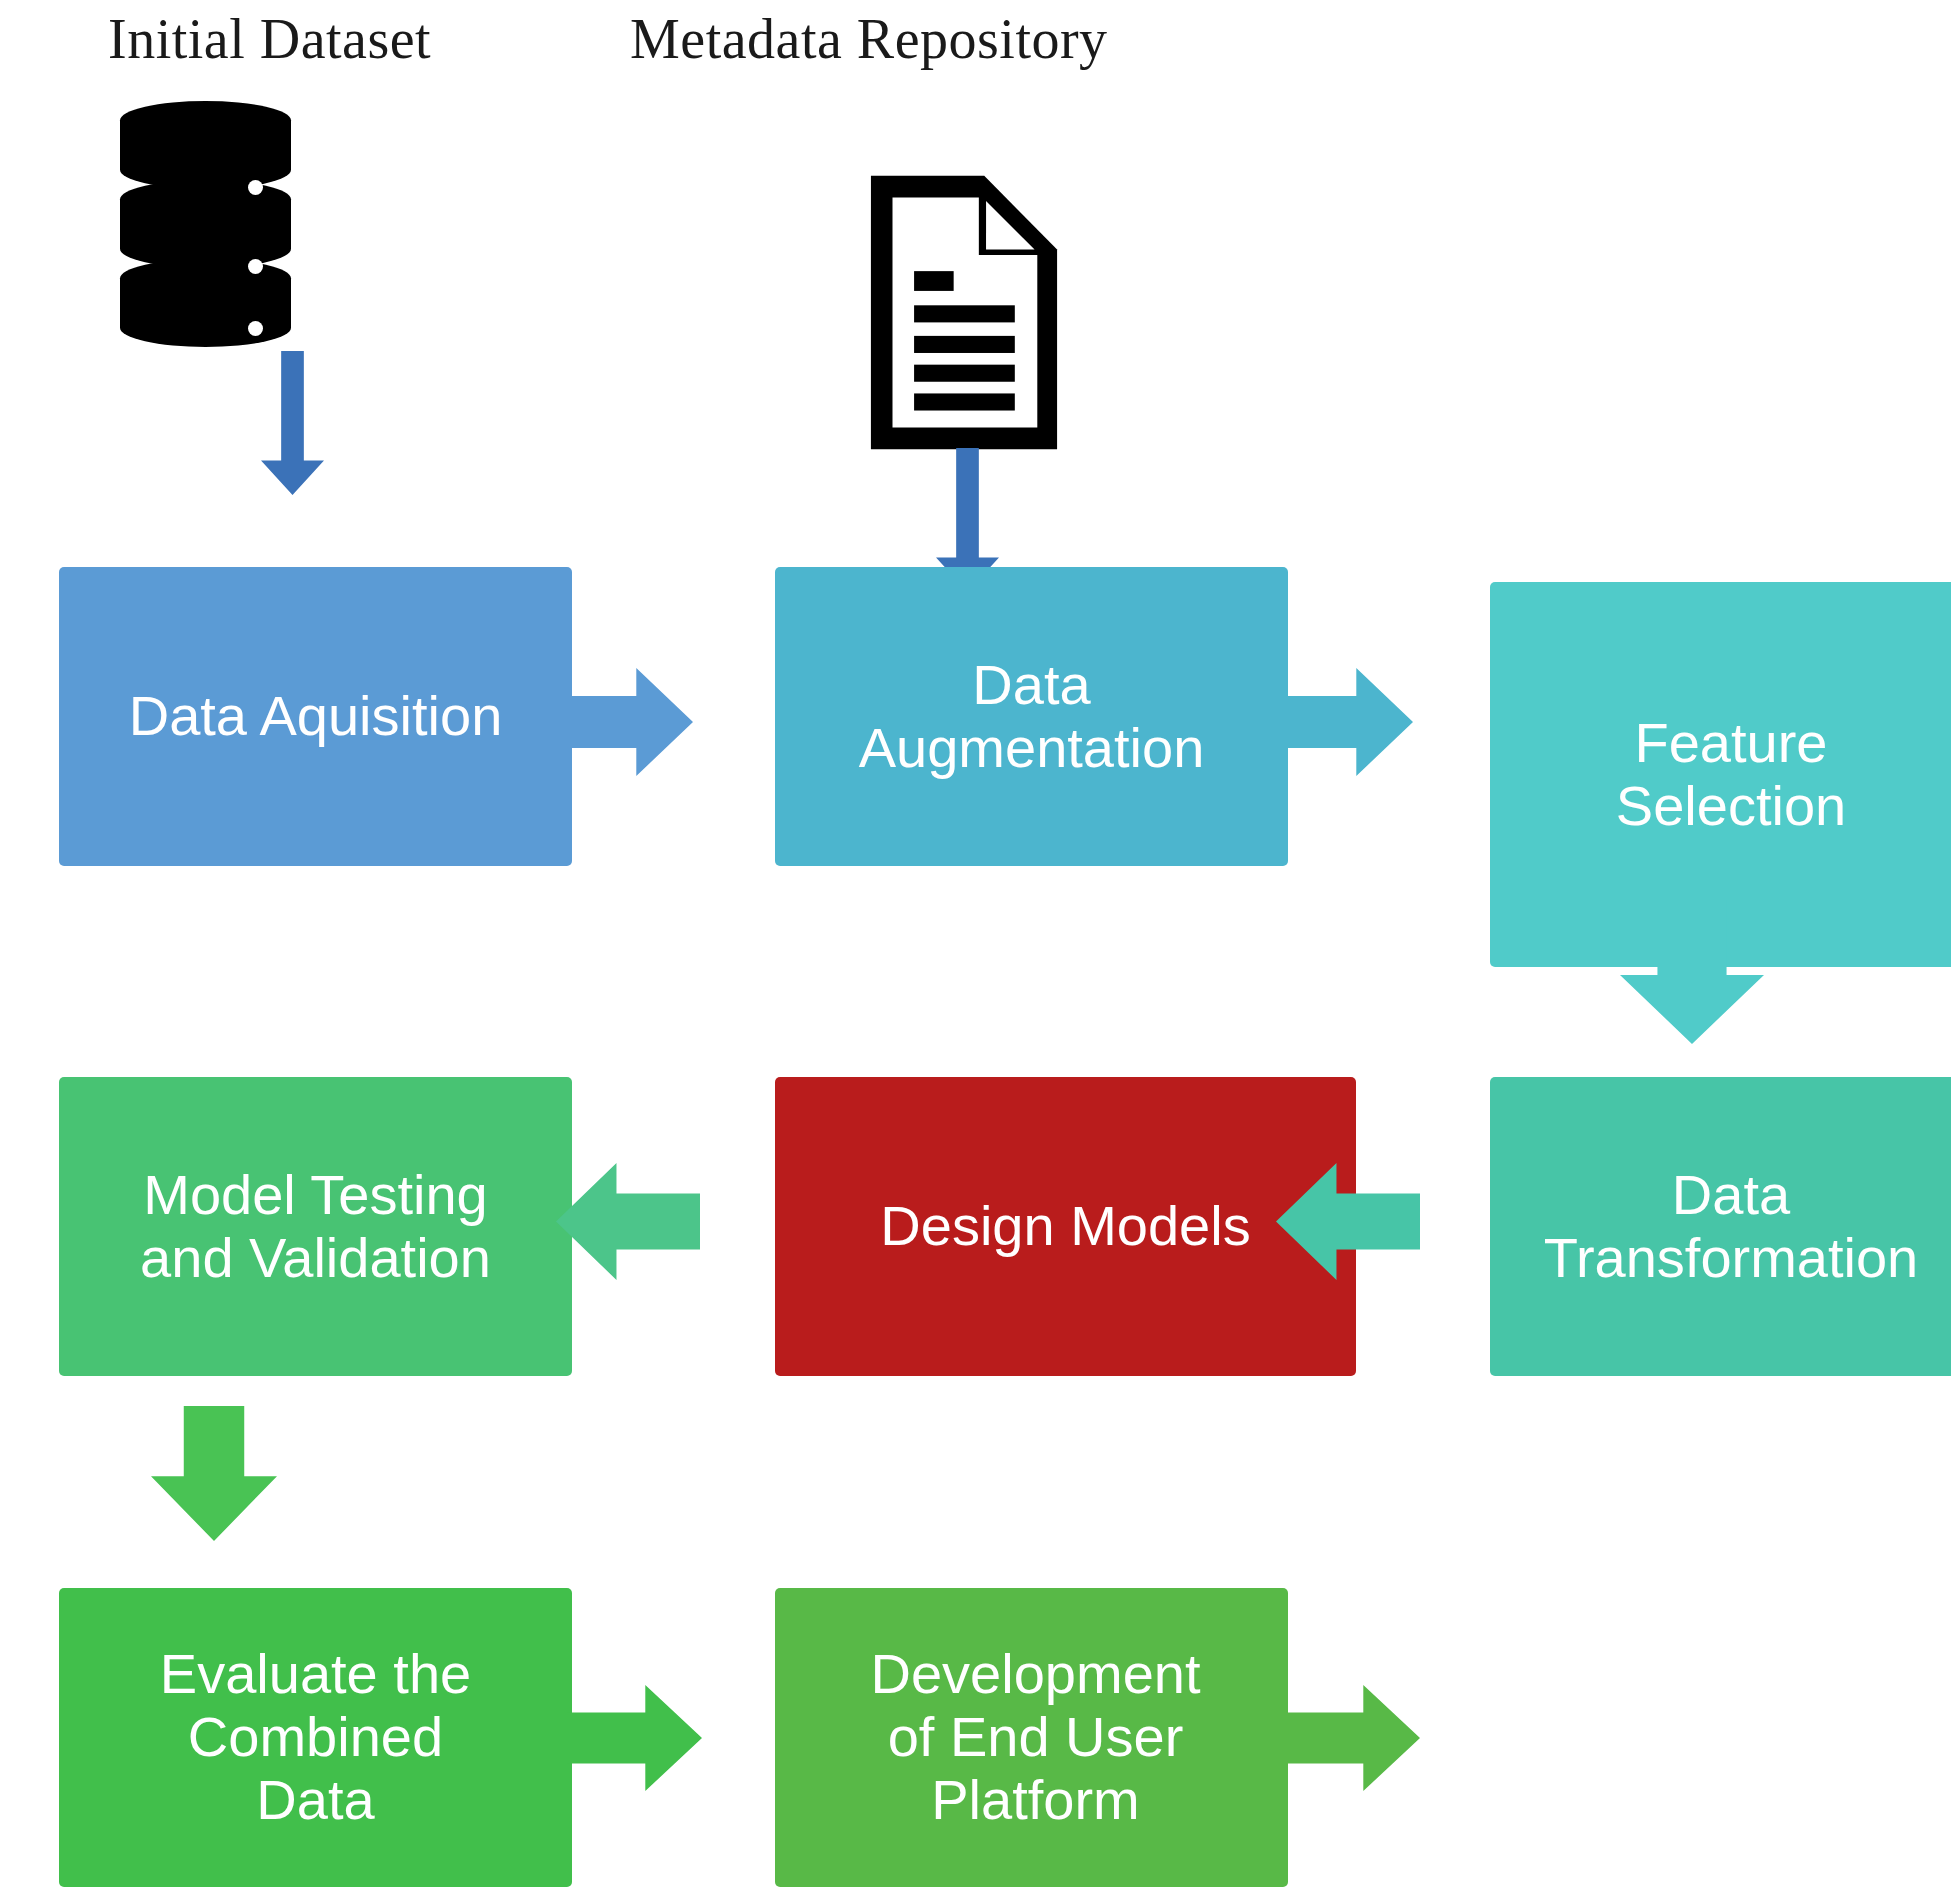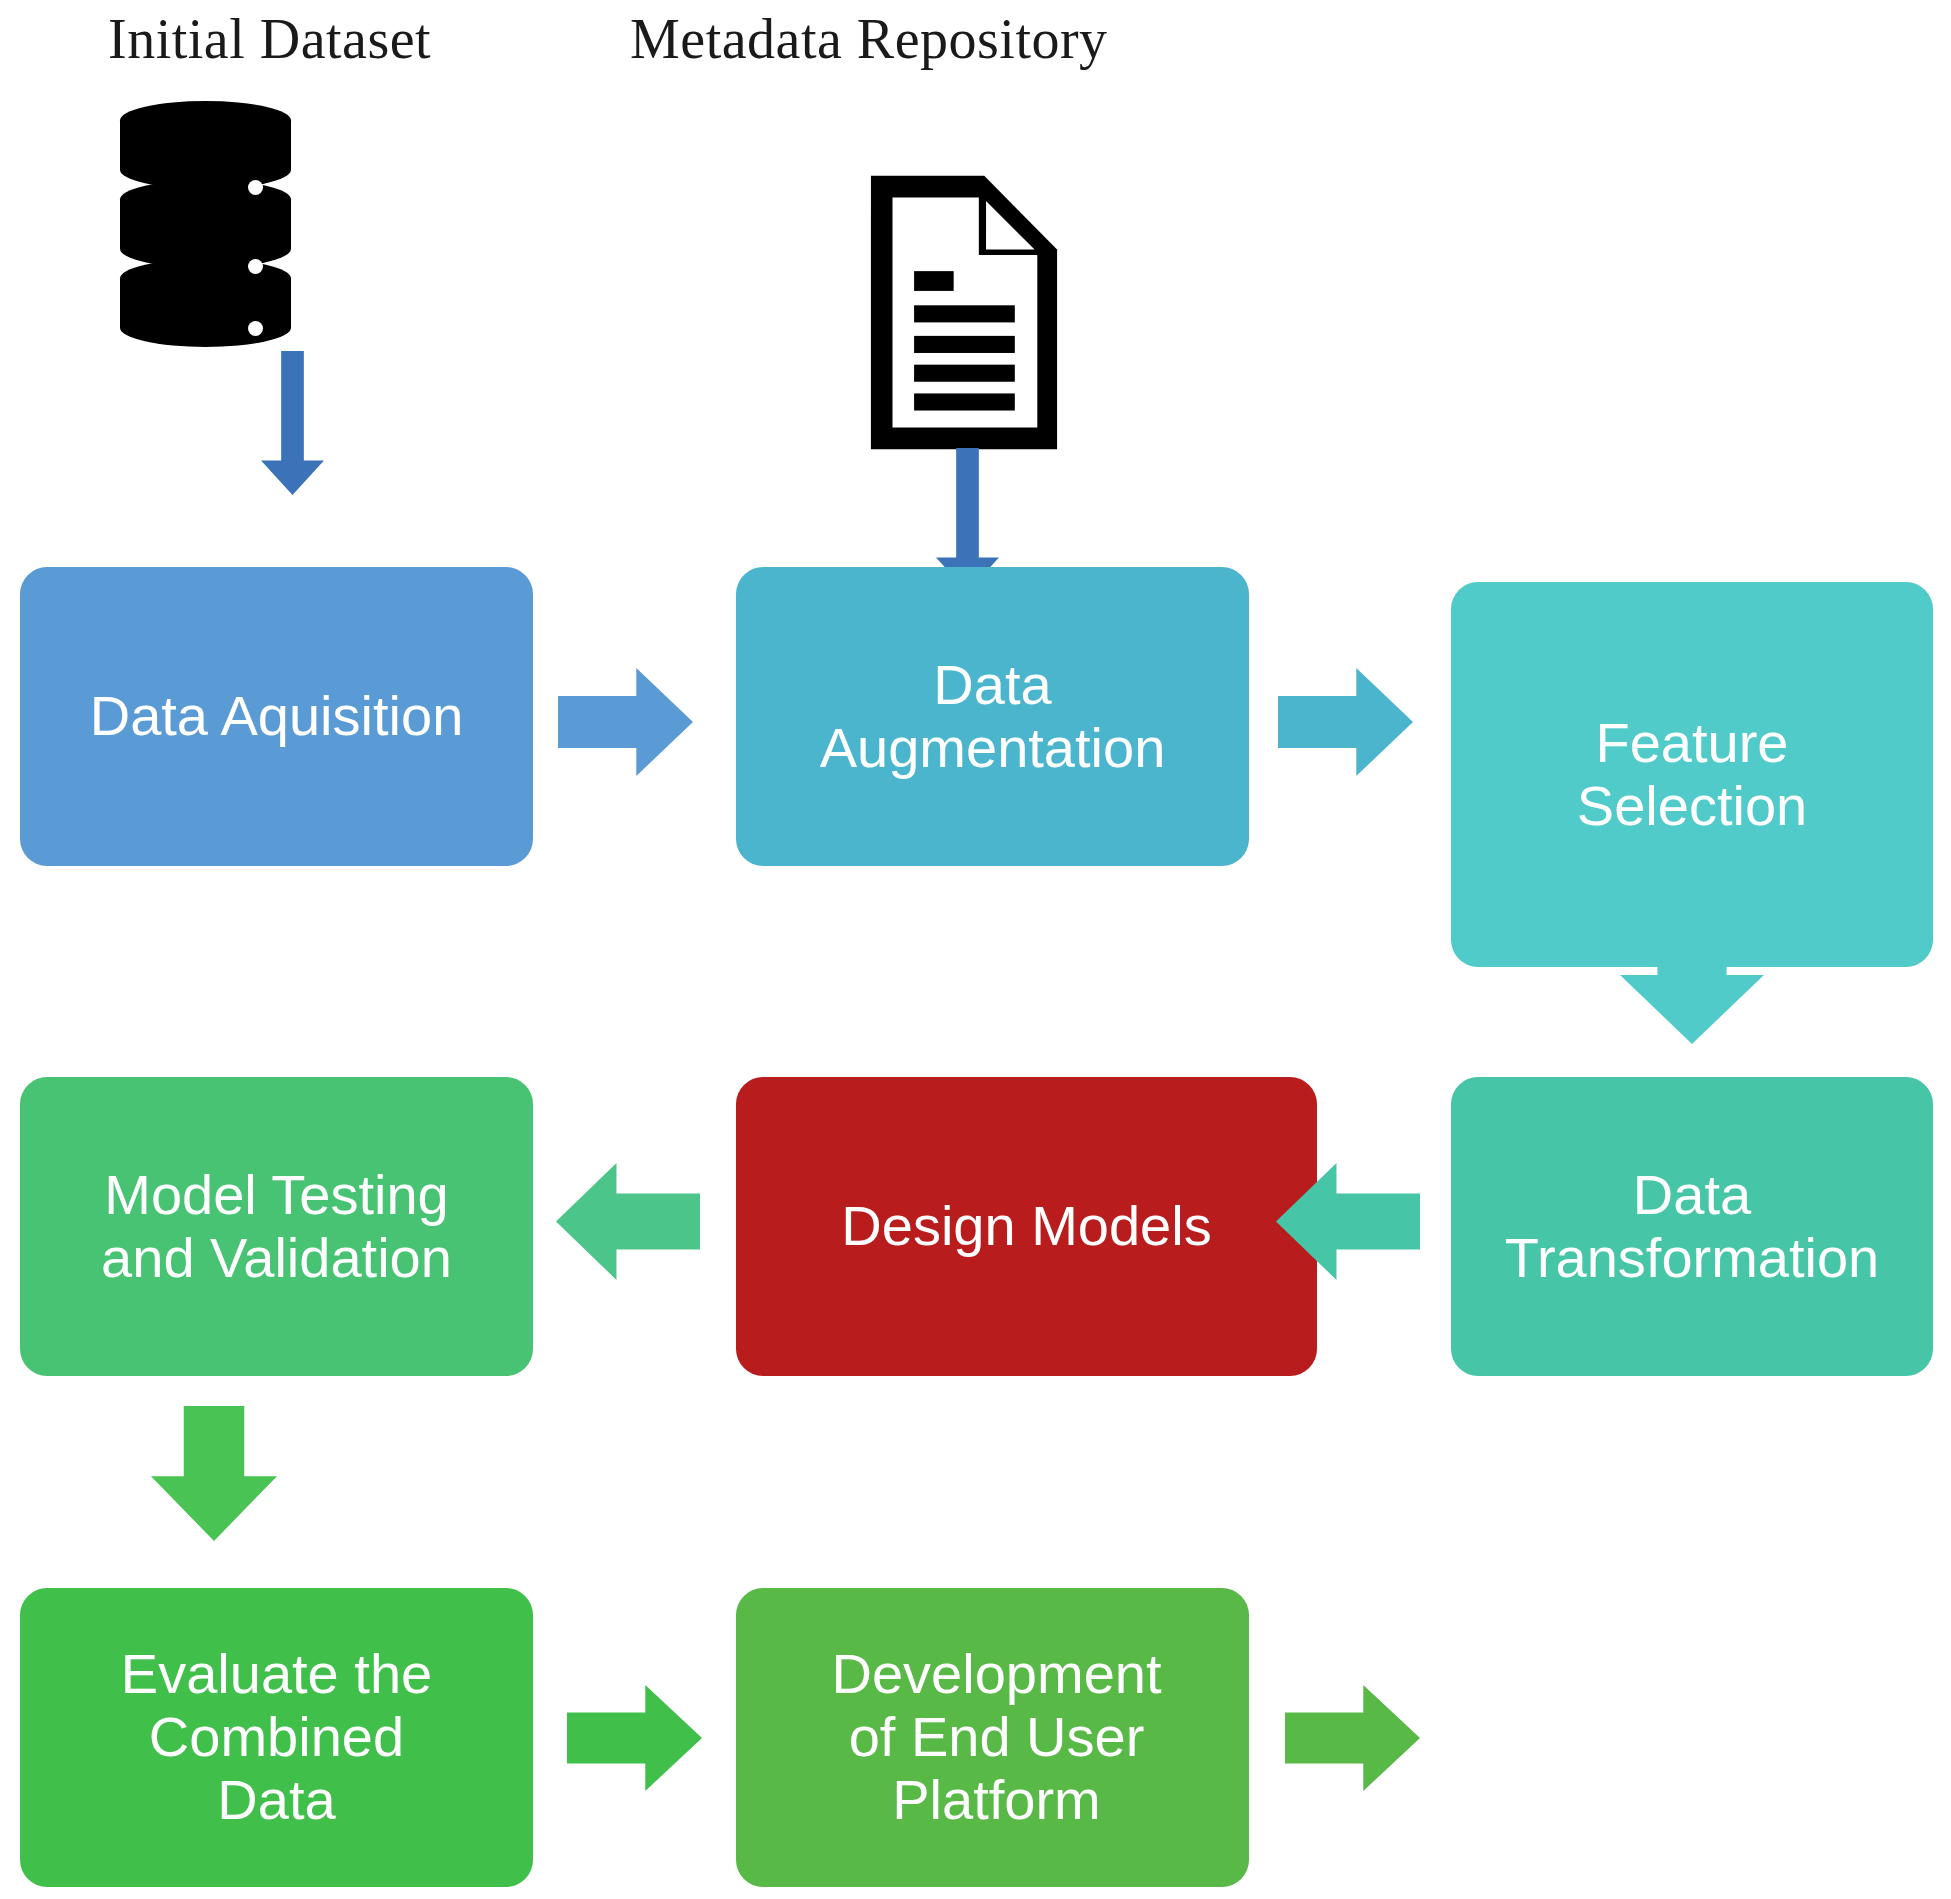--- a/index.html
+++ b/index.html
@@ -18,31 +18,32 @@
     color:#1a1a1a;
     white-space:nowrap;
     letter-spacing:0.5px;
   }
   #hdr-initial{left:108px;top:7.2px;}
   #hdr-meta{left:630px;top:7.2px;}
 
   
   .box{
     position:absolute;
-    border-radius:27px;
+    border-radius:5px;
     display:flex;
     align-items:center;
     justify-content:center;
     text-align:center;
     color:#ffffff;
     font-size:56px;
     line-height:1.12;
     padding:3.6px 16px;
     box-sizing:border-box;
     white-space:pre-line;
+    margin-left:39px;
   }
 
   
   .arrow-r{
     position:absolute;
     clip-path:polygon(0% 26%,58% 26%,58% 0%,100% 50%,58% 100%,58% 74%,0% 74%);
   }
   .arrow-l{
     position:absolute;
     clip-path:polygon(100% 26%,42% 26%,42% 0%,0% 50%,42% 100%,42% 74%,100% 74%);

